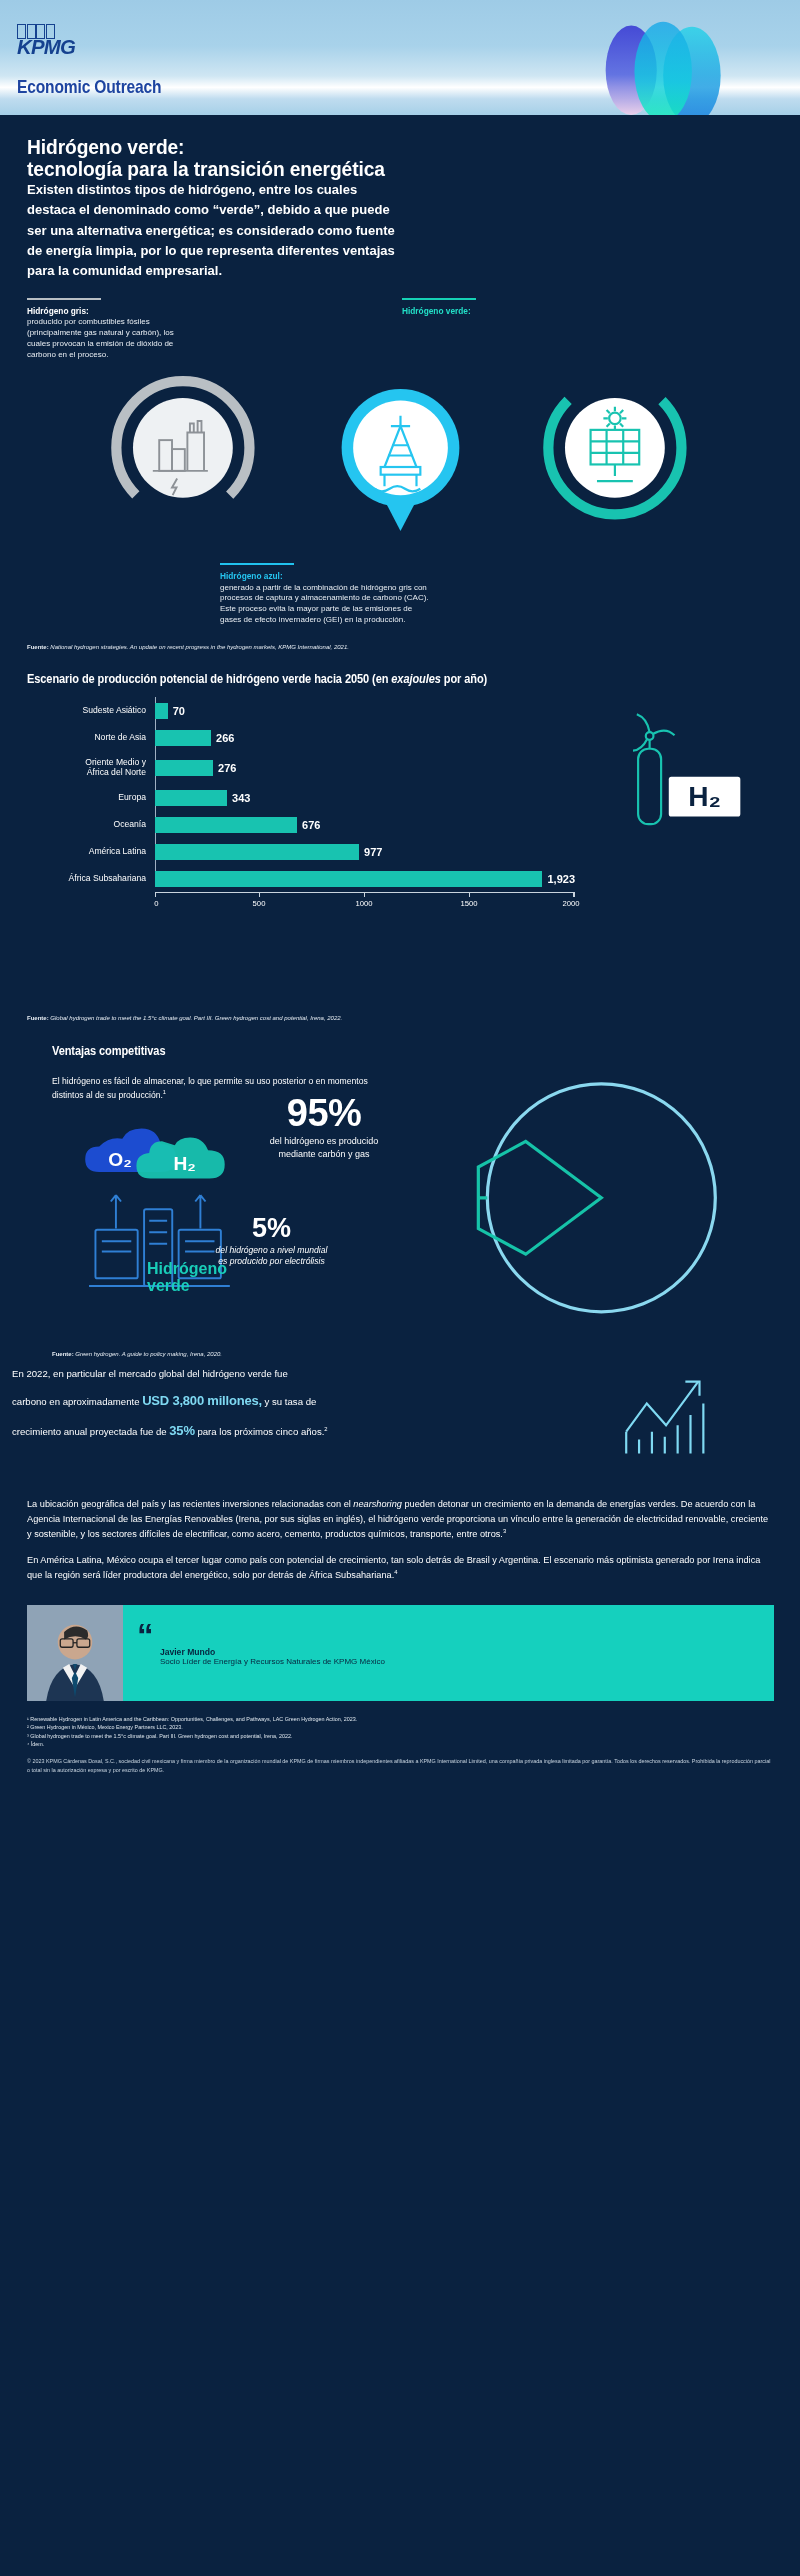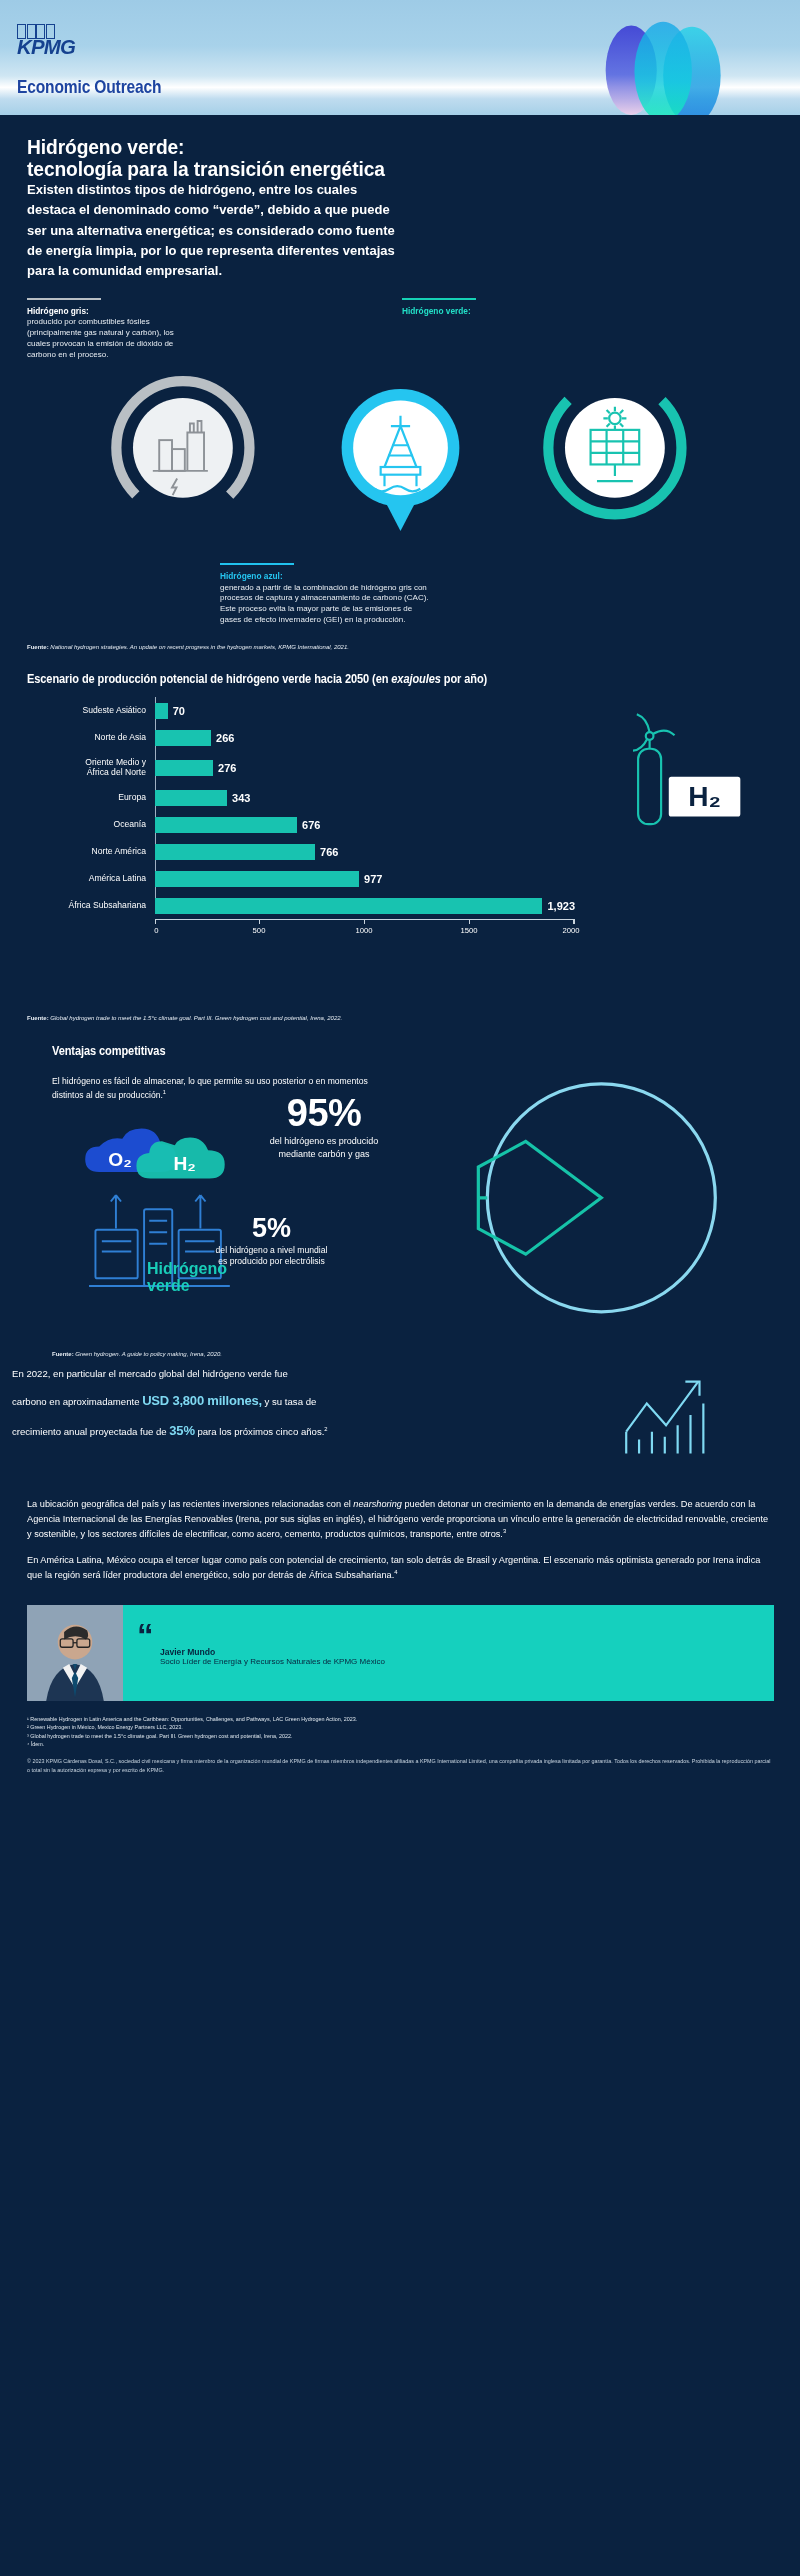--- a/index.html
+++ b/index.html
@@ -92,21 +92,21 @@
 
   
   .vent { position:relative; margin-top:16.7px; height:275px; }
   .vent-lead { font-size:8.6px; line-height:1.5; color:#ffffff; max-width:333px; margin-top:7.7px; }
   .donut { position:absolute; right:6.4px; top:-3.8px; width:359px; height:269px; }
   .d95 { position:absolute; left:192px; top:19px; width:160px; text-align:center; }
   .d95 .big { font-size:38px; font-weight:bold; line-height:1; letter-spacing:-0.6px; }
   .d95 .cap { font-size:9px; line-height:1.35; margin-top:3.8px; }
   .d5 { position:absolute; left:136px; top:140px; width:167px; text-align:center; }
   .d5 .big { font-size:27px; font-weight:bold; line-height:1; }
-  .d5 .cap { font-size:8.6px; line-height:1.35; margin-top:3.2px; }
+  .d5 .cap { font-size:8.6px; line-height:1.35; margin-top:3.2px;font-style:italic; }
   .hv-label { position:absolute; left:95px; top:185px; font-size:16px; font-weight:bold; color:#19cdb8; line-height:1.08; }
   .o2h2 { position:absolute; left:14px; top:38px; width:192px; height:186px; }
 
   
   .market { position:relative; margin-top:6.4px; height:122px;padding-left:12px; }
   .market p { font-size:9.6px; line-height:2.35; color:#ffffff; max-width:500px; }
   .hi { color:#7fd9f2; font-weight:bold; font-size:13px; letter-spacing:-0.2px; }
   .trend { position:absolute; right:77px; top:6.4px; width:103px; height:90px; }
   .sup { font-size:5.8px; vertical-align:super; }
 
@@ -295,27 +295,20 @@
         </div>
 
         <div class="crow">
           <div class="clabel">Oceanía</div>
           <div class="cbarwrap">
               <div class="cbar" style="width:142px"></div>
             <div class="cval">676</div>
             </div>
         </div>
 
-        <div class="crow">
-          <div class="clabel">Norte América</div>
-          <div class="cbarwrap">
-              <div class="cbar" style="width:160px"></div>
-            <div class="cval">766</div>
-            </div>
-        </div>
 
         <div class="crow">
           <div class="clabel">América Latina</div>
           <div class="cbarwrap">
               <div class="cbar" style="width:204px"></div>
             <div class="cval">977</div>
             </div>
         </div>
 
         <div class="crow">

